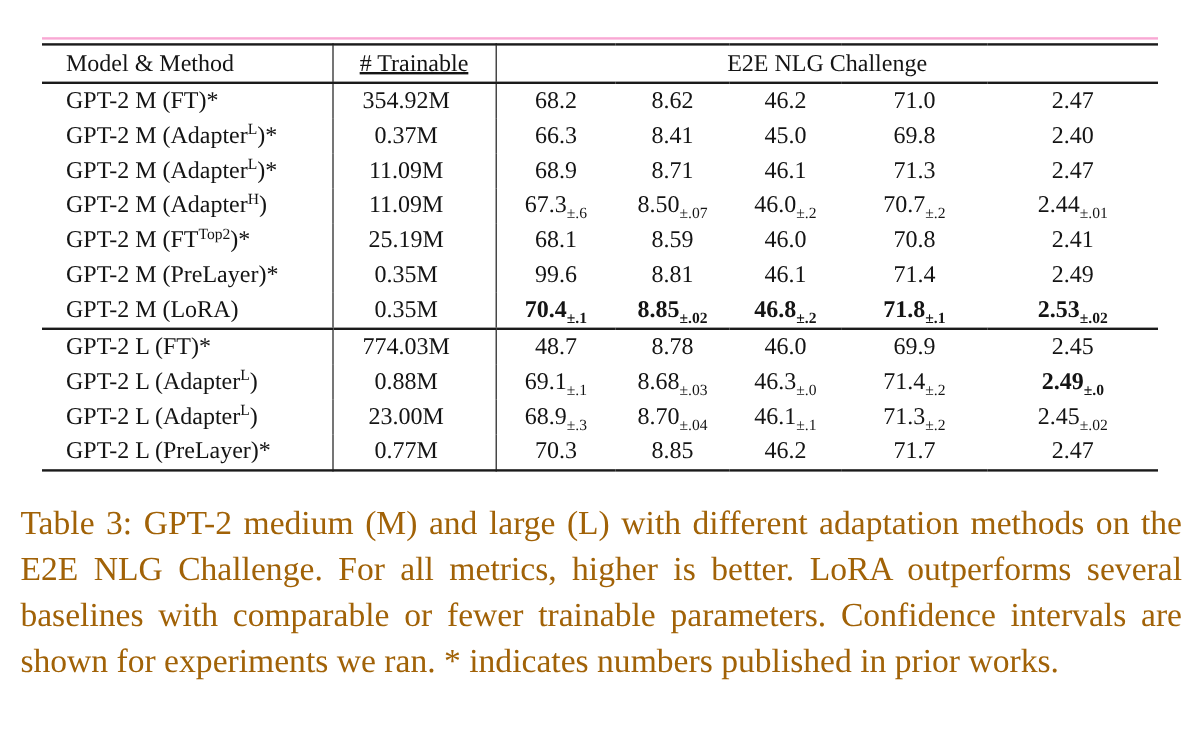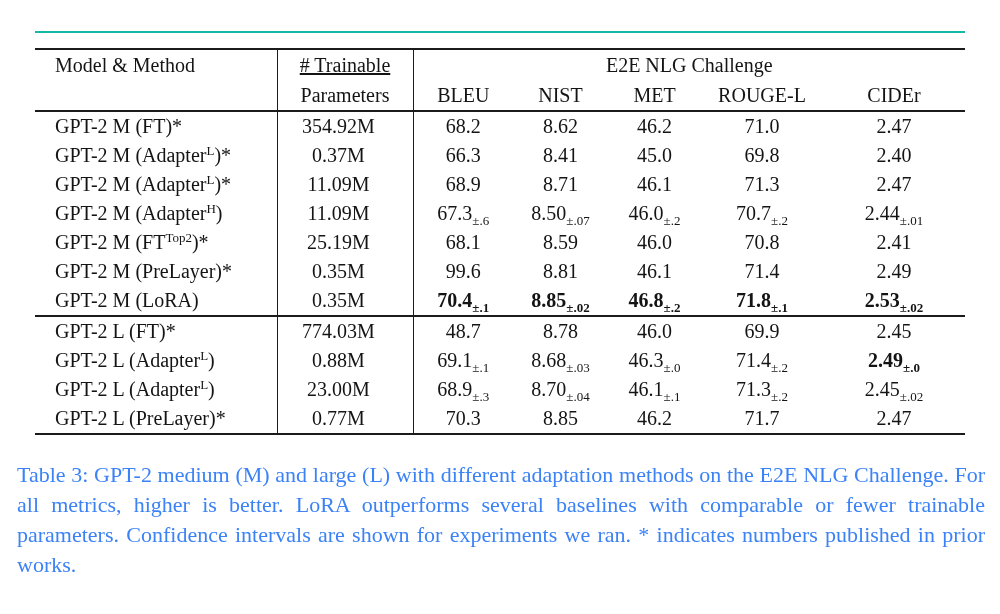--- a/index.html
+++ b/index.html
@@ -7,22 +7,22 @@
     position: relative;
     width: 1000px;
     height: 614px;
     background: #ffffff;
     font-family: "Liberation Serif", "DejaVu Serif", serif;
     color: #141414;
     overflow: hidden;
   }
   .tablebox {
     margin: 31px 35px 0 35px;
-    border-top: 2px solid #14b8a6;
-    padding-top: 15px;
+    border-top: 2px solid #f9a8d4;
+    padding-top: 3px;
   }
   table.results {
     width: 930px;
     border-collapse: collapse;
     border-top: 2.5px solid #1b1b1b;
     border-bottom: 2.5px solid #1b1b1b;
     font-size: 20px;
     table-layout: fixed;
   }
   col.c-model  { width: 242px; }
@@ -61,24 +61,24 @@
     font-size: 13px;
     vertical-align: baseline;
     position: relative;
     top: 5px;
     line-height: 0;
   }
   .bold { font-weight: bold; }
 
   .caption {
     margin: 25px 15px 0 17px;
-    font-size: 22px;
+    font-size: 28px;
     line-height: 1.37;
     text-align: justify;
-    color: #3b82f6;
+    color: #a16207;
   }
 </style>
 </head>
 <body>
 
 <div class="page">
   <div class="tablebox">
     <table class="results">
       <colgroup>
         <col class="c-model">
@@ -88,29 +88,20 @@
           <col class="c-met">
           <col class="c-rouge">
           <col class="c-cider">
       </colgroup>
       <thead>
         <tr>
           <th class="model-col">Model &amp; Method</th>
           <th class="params-col" style="text-align:center; padding-right:0;text-decoration:underline;"># Trainable</th>
           <th class="center-col" colspan="5">E2E NLG Challenge</th>
         </tr>
-        <tr>
-          <th class="model-col"></th>
-          <th class="params-col" style="text-align:center; padding-right:0;">Parameters</th>
-          <th class="center-col">BLEU</th>
-          <th class="center-col">NIST</th>
-          <th class="center-col">MET</th>
-          <th class="center-col">ROUGE-L</th>
-          <th class="center-col">CIDEr</th>
-        </tr>
       </thead>
       <tbody>
           <tr>
             <td class="model-col">GPT-2 M (FT)*</td>
             <td class="params-col">354.92M</td>
             <td class="center-col">68.2</td>
             <td class="center-col">8.62</td>
             <td class="center-col">46.2</td>
             <td class="center-col">71.0</td>
             <td class="center-col">2.47</td>

